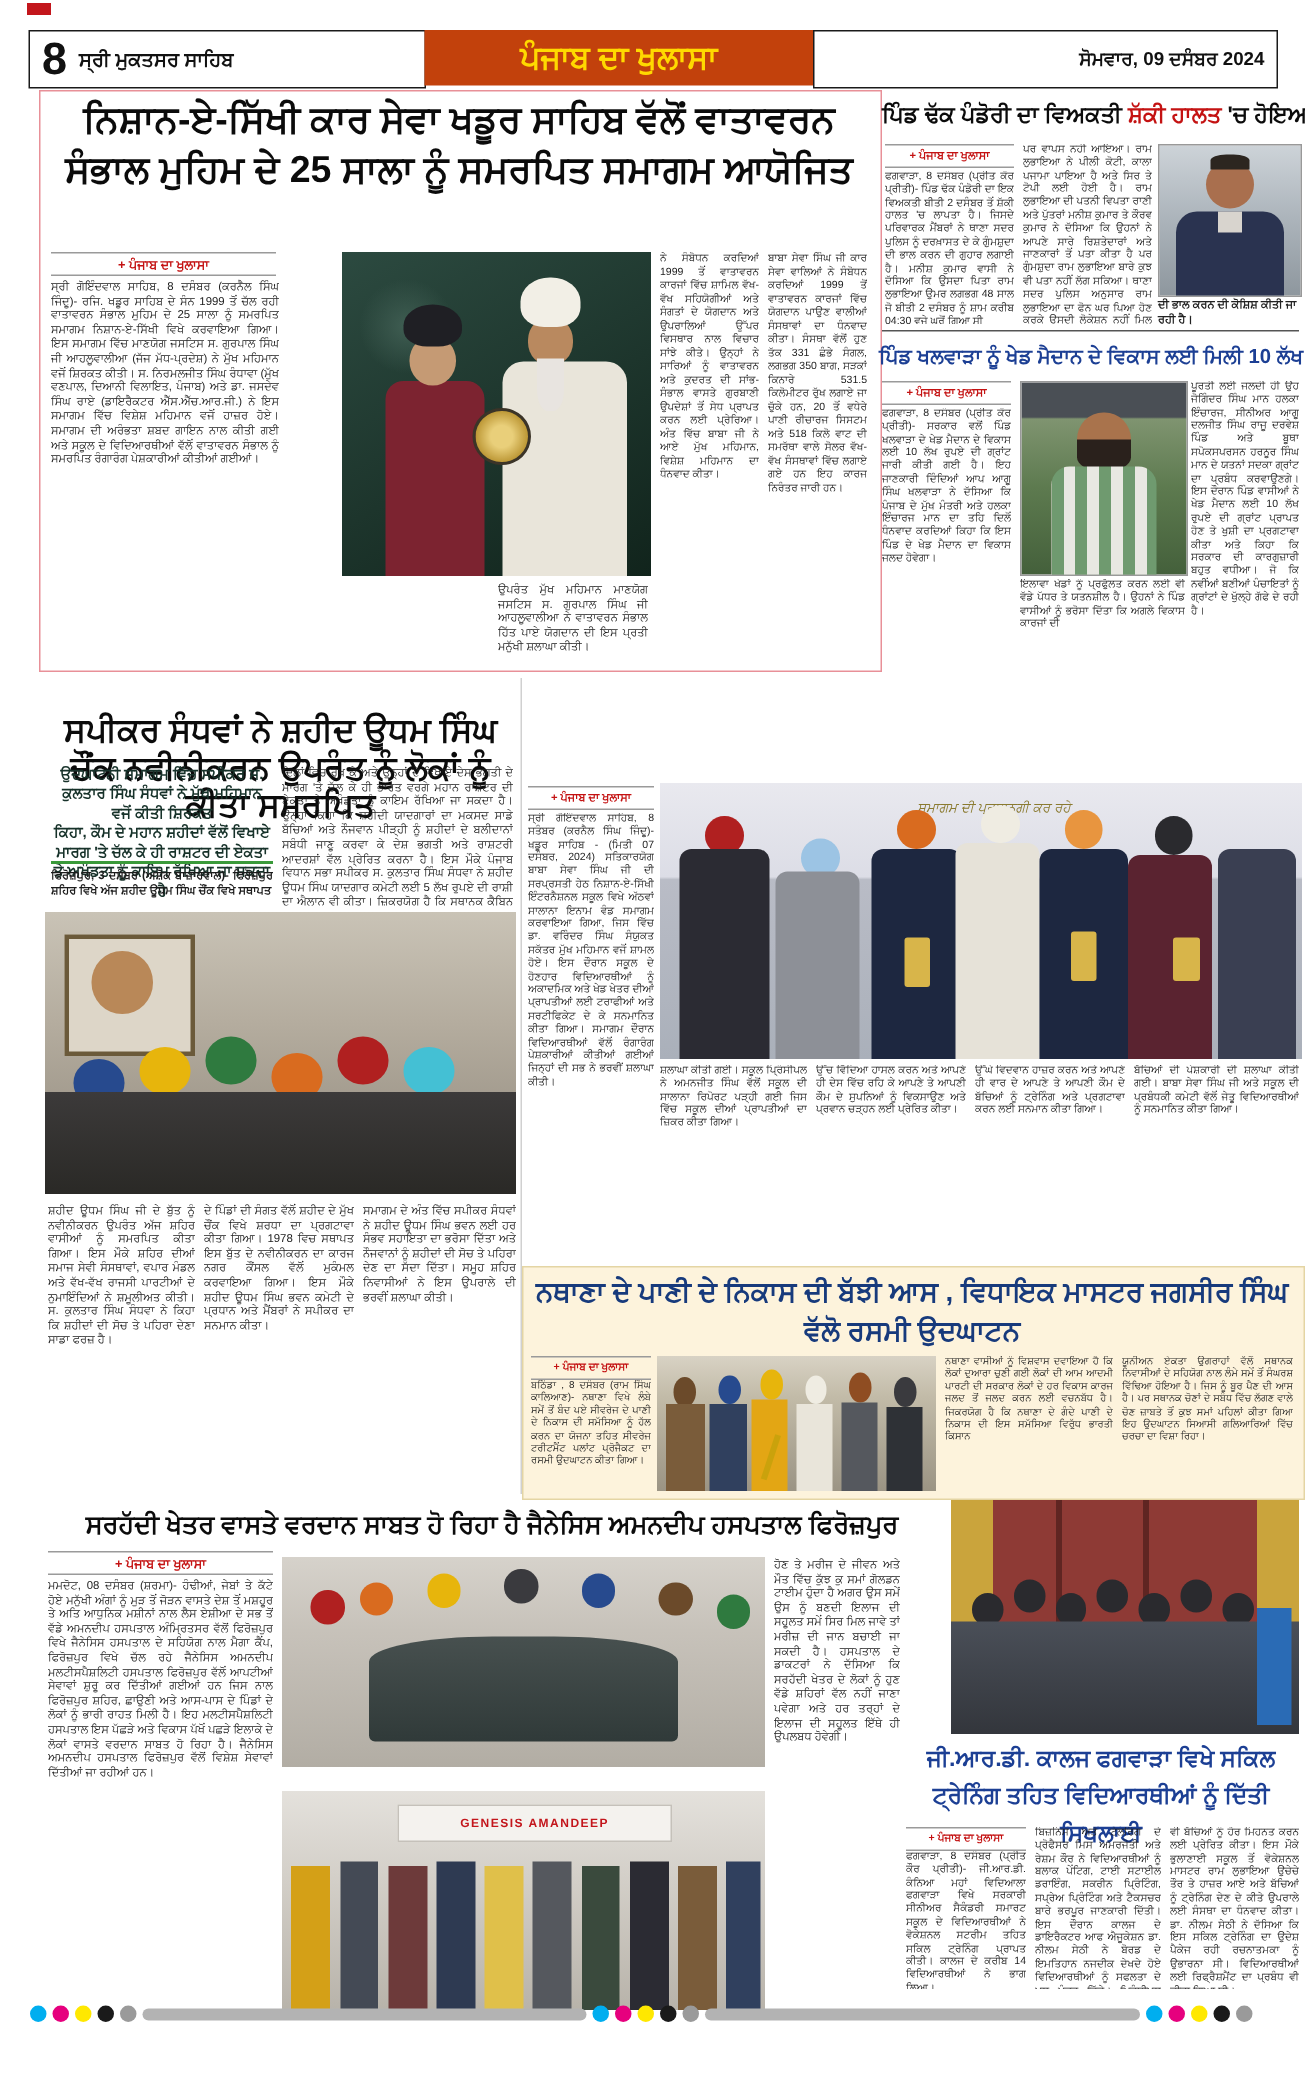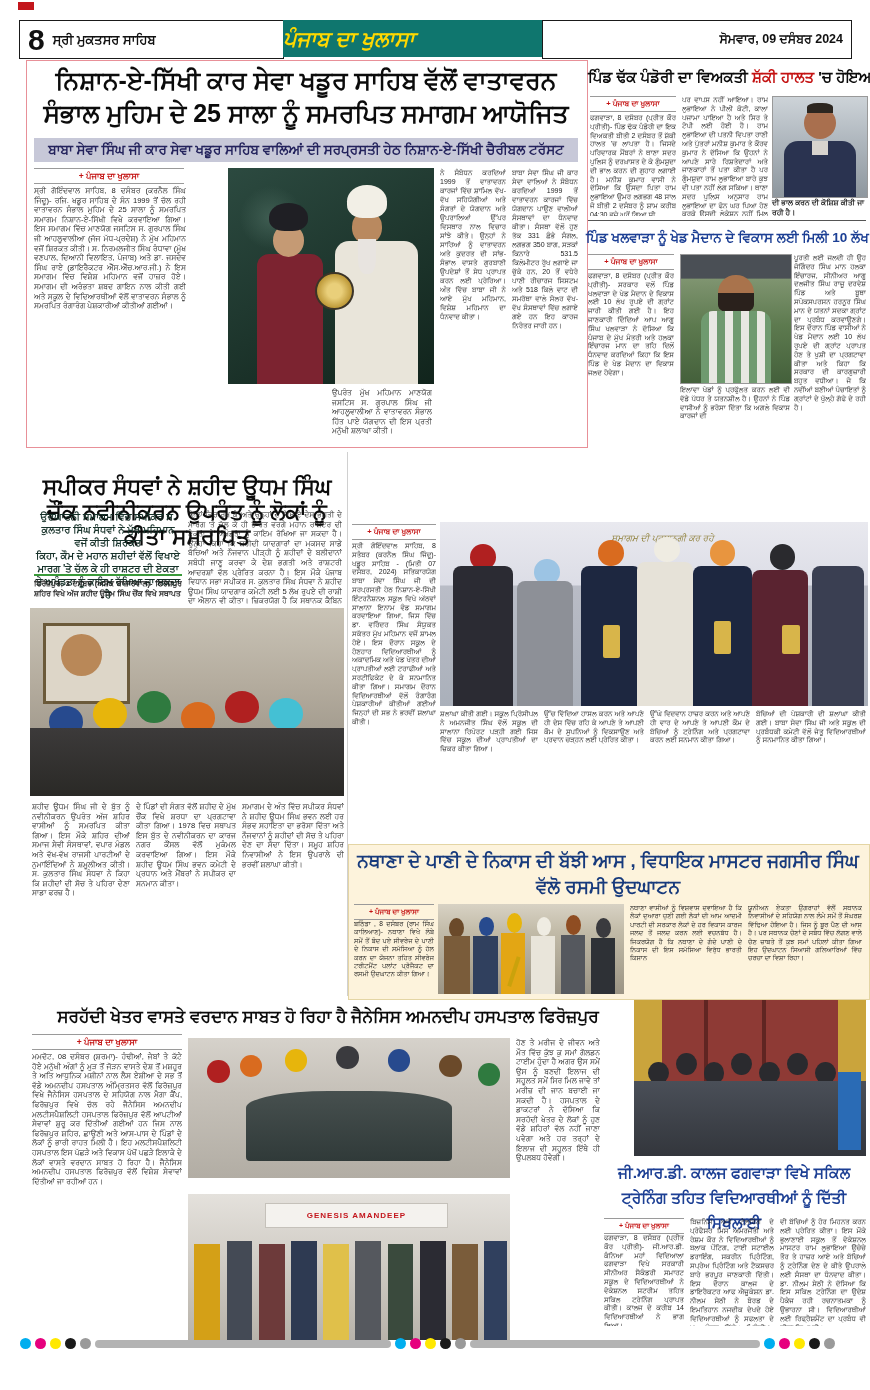--- a/index.html
+++ b/index.html
@@ -24,32 +24,29 @@
 <body>
 
 <div id="page">
 
   <div class="abs" style="left:18px;top:2px;width:16px;height:8px;background:#c3161c;"></div>
 
   <div class="abs" style="left:19px;top:20px;width:263px;height:37px;border:1.5px solid #1a1a1a;display:flex;align-items:center;">
     <span style="font-size:30px;font-weight:bold;margin:0 8px 0 8px;color:#111;">8</span>
     <span style="font-size:13px;font-weight:bold;color:#111;">ਸ੍ਰੀ ਮੁਕਤਸਰ ਸਾਹਿਬ</span>
   </div>
-  <div class="abs" style="left:283px;top:20px;width:259px;height:37px;background:#0f766e;display:flex;align-items:center;font-style:italic;">
+  <div class="abs" style="left:283px;top:20px;width:259px;height:37px;background:#c2410c;display:flex;align-items:center;justify-content:center;">
     <span style="font-size:21px;font-weight:bold;color:#ffd900;">ਪੰਜਾਬ ਦਾ ਖੁਲਾਸਾ</span>
   </div>
   <div class="abs" style="left:542px;top:20px;width:308px;height:37px;border:1.5px solid #1a1a1a;display:flex;align-items:center;justify-content:flex-end;">
     <span style="font-size:12.5px;font-weight:bold;color:#111;margin-right:8px;">ਸੋਮਵਾਰ, 09 ਦਸੰਬਰ 2024</span>
   </div>
 
   <div class="abs" style="left:26px;top:60px;width:560px;height:386px;border:1px solid #e89098;"></div>
   <div class="abs hl" style="left:30px;top:64px;width:552px;height:70px;font-size:25px;line-height:33px;">ਨਿਸ਼ਾਨ-ਏ-ਸਿੱਖੀ ਕਾਰ ਸੇਵਾ ਖਡੂਰ ਸਾਹਿਬ ਵੱਲੋਂ ਵਾਤਾਵਰਨ ਸੰਭਾਲ ਮੁਹਿਮ ਦੇ 25 ਸਾਲਾ ਨੂੰ ਸਮਰਪਿਤ ਸਮਾਗਮ ਆਯੋਜਿਤ</div>
-  <div class="abs" style="left:34px;top:138px;width:544px;height:24px;background:#c7c8d8;display:flex;align-items:center;justify-content:center;">
-    <span style="font-size:13.5px;font-weight:bold;color:#23225c;white-space:nowrap;">ਬਾਬਾ ਸੇਵਾ ਸਿੰਘ ਜੀ ਕਾਰ ਸੇਵਾ ਖਡੂਰ ਸਾਹਿਬ ਵਾਲਿਆਂ ਦੀ ਸਰਪ੍ਰਸਤੀ ਹੇਠ ਨਿਸ਼ਾਨ-ਏ-ਸਿੱਖੀ ਚੈਰੀਬਲ ਟਰੱਸਟ</span>
-  </div>
   <div class="abs ribbon" style="left:34px;top:168px;width:150px;">+ ਪੰਜਾਬ ਦਾ ਖੁਲਾਸਾ</div>
   <div class="abs bodytxt" style="left:34px;top:186px;width:152px;height:256px;">ਸ੍ਰੀ ਗੋਇੰਦਵਾਲ ਸਾਹਿਬ, 8 ਦਸੰਬਰ (ਕਰਨੈਲ ਸਿੰਘ ਜਿੰਦੂ)- ਰਜਿ. ਖਡੂਰ ਸਾਹਿਬ ਦੇ ਸੰਨ 1999 ਤੋਂ ਚੱਲ ਰਹੀ ਵਾਤਾਵਰਨ ਸੰਭਾਲ ਮੁਹਿਮ ਦੇ 25 ਸਾਲਾ ਨੂੰ ਸਮਰਪਿਤ ਸਮਾਗਮ ਨਿਸ਼ਾਨ-ਏ-ਸਿੱਖੀ ਵਿਖੇ ਕਰਵਾਇਆ ਗਿਆ। ਇਸ ਸਮਾਗਮ ਵਿੱਚ ਮਾਣਯੋਗ ਜਸਟਿਸ ਸ. ਗੁਰਪਾਲ ਸਿੰਘ ਜੀ ਆਹਲੂਵਾਲੀਆ (ਜੱਜ ਮੱਧ-ਪ੍ਰਦੇਸ਼) ਨੇ ਮੁੱਖ ਮਹਿਮਾਨ ਵਜੋਂ ਸ਼ਿਰਕਤ ਕੀਤੀ। ਸ. ਨਿਰਮਲਜੀਤ ਸਿੰਘ ਰੰਧਾਵਾ (ਮੁੱਖ ਵਣਪਾਲ, ਦਿਆਨੀ ਵਿਲਾਇਤ, ਪੰਜਾਬ) ਅਤੇ ਡਾ. ਜਸਦੇਵ ਸਿੰਘ ਰਾਏ (ਡਾਇਰੈਕਟਰ ਐੱਸ.ਐੱਚ.ਆਰ.ਜੀ.) ਨੇ ਇਸ ਸਮਾਗਮ ਵਿੱਚ ਵਿਸ਼ੇਸ਼ ਮਹਿਮਾਨ ਵਜੋਂ ਹਾਜ਼ਰ ਹੋਏ। ਸਮਾਗਮ ਦੀ ਅਰੰਭਤਾ ਸ਼ਬਦ ਗਾਇਨ ਨਾਲ ਕੀਤੀ ਗਈ ਅਤੇ ਸਕੂਲ ਦੇ ਵਿਦਿਆਰਥੀਆਂ ਵੱਲੋਂ ਵਾਤਾਵਰਨ ਸੰਭਾਲ ਨੂੰ ਸਮਰਪਿਤ ਰੰਗਾਰੰਗ ਪੇਸ਼ਕਾਰੀਆਂ ਕੀਤੀਆਂ ਗਈਆਂ।</div>
 
   <div class="photo" style="left:228px;top:168px;width:206px;height:216px;background:linear-gradient(150deg,#2c4a40 0%,#1d352c 55%,#11241c 100%);">
     <div class="el" style="left:6%;top:8%;width:30%;height:30%;background:radial-gradient(circle,#3f5d52 0%,transparent 70%);"></div>
     <div class="el" style="left:14%;top:40%;width:32%;height:62%;background:#7c2330;border-radius:12px 12px 0 0;"></div>
     <div class="el round" style="left:22%;top:26%;width:15%;height:15%;background:#c59a74;"></div>
     <div class="el" style="left:20%;top:16%;width:19%;height:13%;background:#1f1f24;border-radius:50% 50% 40% 40%;"></div>
     <div class="el" style="left:52%;top:34%;width:40%;height:68%;background:#e9e5da;border-radius:14px 14px 0 0;"></div>
     <div class="el round" style="left:60%;top:20%;width:15%;height:15%;background:#b9895f;"></div>

